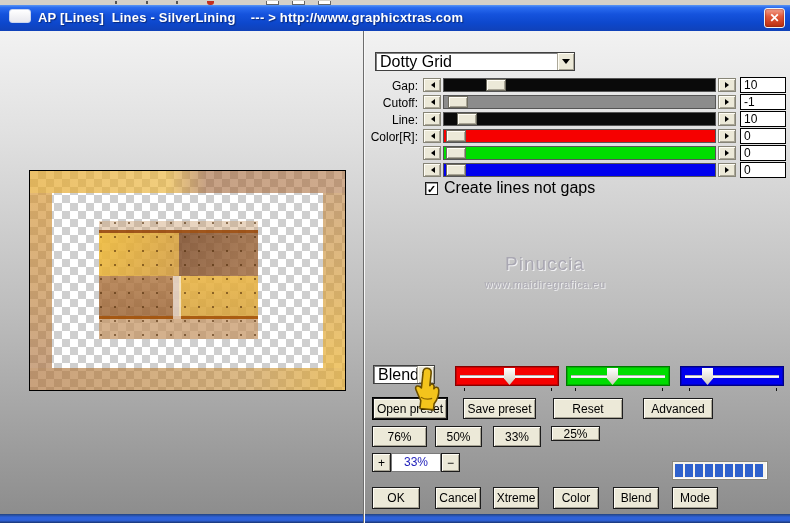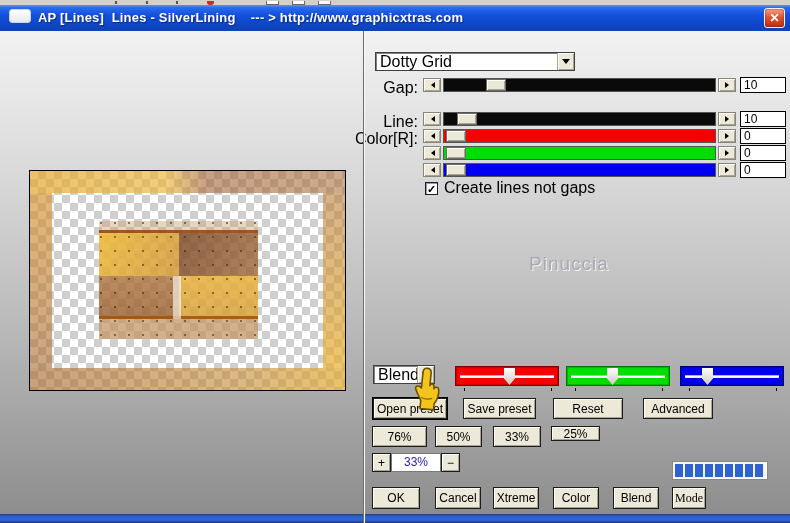--- a/index.html
+++ b/index.html
@@ -67,40 +67,40 @@
   
   .combo { position:absolute; background:#fff; border:1px solid #404040;
     box-shadow:inset 1px 1px 0 #808080; display:flex; align-items:center; }
   .combo-text { flex:1; padding-left:4px; font-size:16px; white-space:nowrap; overflow:hidden; }
   .combo-btn { width:17px; height:100%; background:#ece9d8; border-left:1px solid #aca899;
     box-shadow:inset 1px 1px 0 #fffdf5, inset -1px -1px 0 #a9a596; display:flex; align-items:center; justify-content:center; }
   .tri-down { width:0; height:0; border:4px solid transparent; border-top:5px solid #000; margin-top:4px; }
 
   
   .srow { position:absolute; left:333px; width:455px; height:15px; }
-  .s-label { position:absolute; left:0; top:1px; width:85px; text-align:right; font-size:16px; }
+  .s-label { position:absolute; left:0; top:1px; width:85px; text-align:right; font-size:12px; }
   .s-arr { position:absolute; top:0; width:18px; height:14px; background:#ece9d8; border:1px solid #878577;
     box-shadow:inset 1px 1px 0 #fffdf5, inset -1px -1px 0 #a9a596; display:flex; align-items:center; justify-content:center; }
   .s-arr-l { left:90px; } .s-arr-r { left:385px; }
   .tri-l { width:0; height:0; border:3px solid transparent; border-right:4px solid #000; margin-right:2px; }
   .tri-r { width:0; height:0; border:3px solid transparent; border-left:4px solid #000; margin-left:2px; }
   .s-track { position:absolute; left:110px; top:0; width:273px; height:14px; border:1px solid #555; }
   .s-thumb { position:absolute; top:0; width:20px; height:12px; background:#ece9d8;
     border:1px solid #6e6c60; box-shadow:inset 1px 1px 0 #fffdf5, inset -1px -1px 0 #a9a596; }
   .s-box { position:absolute; left:407px; top:-1px; width:46px; height:16px; background:#fff;
     border:1px solid #000; font-size:12px; line-height:14px; padding-left:3px; }
 
   
   .chk-row { position:absolute; left:425px; top:150px; height:14px; display:flex; align-items:center; }
   .chk-box { width:13px; height:13px; background:#fff; border:1px solid #1c1c1c;
     box-shadow:inset 1px 1px 0 #9a9a9a; text-align:center; line-height:12px; font-size:11px; font-weight:bold; }
   .chk-label { margin-left:6px; font-size:16px; }
 
   
-  .wm1 { position:absolute; left:454px; top:222px; width:230px; text-align:center; font-size:19px;
+  .wm1 { position:absolute; left:430px; top:222px; width:230px; text-align:center; font-size:19px;
     letter-spacing:1px; color:#a9a7b2; text-shadow:1px 1px 0 #f2f2f4; }
   .wm2 { position:absolute; left:430px; top:247px; width:230px; text-align:center; font-size:11px;
     letter-spacing:0.5px; color:#adabb5; text-shadow:1px 1px 0 #eeeef0; }
 
   
   .rgb-bar { position:absolute; top:335px; width:104px; height:20px; border:1px solid rgba(0,0,0,0.45);
     box-shadow:inset 0 0 0 1px rgba(0,0,0,0.18); }
   .rgb-groove { position:absolute; left:4px; right:4px; top:8px; height:3px;
     background:linear-gradient(180deg,#8a8a8a,#ffffff 45%,#e6e6e6); }
   .rgb-thumb { position:absolute; top:1px; width:11px; height:17px;
@@ -185,20 +185,33 @@
         </div>
       <div class="s-track" style="background-color: rgb(10, 10, 10);">
         <div class="s-thumb" style="left:42px;"></div>
       </div>
       <div class="s-arr s-arr-r">
           <div class="tri-r"></div>
         </div>
       <div class="s-box">10</div>
     </div>
 
+    <div class="srow" style="top:64px;">
+      <div class="s-label">Cutoff:</div>
+      <div class="s-arr s-arr-l">
+          <div class="tri-l"></div>
+        </div>
+      <div class="s-track" style="background-color: rgb(140, 140, 140);">
+        <div class="s-thumb" style="left:4px;"></div>
+      </div>
+      <div class="s-arr s-arr-r">
+          <div class="tri-r"></div>
+        </div>
+      <div class="s-box">-1</div>
+    </div>
 
     <div class="srow" style="top:81px;">
       <div class="s-label">Line:</div>
       <div class="s-arr s-arr-l">
           <div class="tri-l"></div>
         </div>
       <div class="s-track" style="background-color: rgb(10, 10, 10);">
         <div class="s-thumb" style="left:13px;"></div>
       </div>
       <div class="s-arr s-arr-r">
@@ -250,20 +263,21 @@
     </div>
 
     <div class="chk-row">
       <div class="chk-box">
         <span>✓</span>
       </div>
       <div class="chk-label">Create lines not gaps</div>
     </div>
 
     <div class="wm1">Pinuccia</div>
+    <div class="wm2">www.maidiregrafica.eu</div>
 
     <div class="combo" style="left:373px;top:334px;width:62px;height:19px;">
       <div class="combo-text">Blend Op</div>
       <div class="combo-btn">
           <div class="tri-down"></div>
         </div>
     </div>
 
     <div class="rgb-bar" style="left: 455px; background-color: rgb(246, 0, 0);">
       <div class="rgb-groove"></div>
@@ -308,21 +322,21 @@
       <div class="pseg" style="background: rgb(47, 98, 204);"></div>
       <div class="pseg" style="background: rgb(47, 98, 204);"></div>
       <div class="pseg" style="background: rgb(47, 98, 204);"></div>
     </div>
 
     <button class="xp-btn" style="left:372px;top:456px;width:48px;height:22px;">OK</button>
     <button class="xp-btn" style="left:435px;top:456px;width:46px;height:22px;">Cancel</button>
     <button class="xp-btn" style="left:493px;top:456px;width:46px;height:22px;">Xtreme</button>
     <button class="xp-btn" style="left:553px;top:456px;width:46px;height:22px;">Color</button>
     <button class="xp-btn" style="left:613px;top:456px;width:46px;height:22px;">Blend</button>
-    <button class="xp-btn" style="left:672px;top:456px;width:34px;height:22px;font-family:Liberation Serif, serif;">Mode</button>
+    <button class="xp-btn" style="left:672px;top:456px;width:46px;height:22px;">Mode</button>
 
     <svg class="hand-cursor" viewBox="0 0 30 46">
       <path d="M14 2 c-2.2 0 -3.4 1.6 -3.4 3.8 l0 14 c-2.8 -2.6 -6.4 -1.2 -4.6 2.2 c1.6 3 3.4 6.2 5.2 9 l0 7 12 0 0 -5.4 c2.6 -4.2 3.4 -8.8 2.8 -12.6 c-0.4 -2.6 -3.4 -2.8 -4.4 -0.6 l0 -2 c-0.6 -2.4 -3 -2.6 -3.8 -0.4 l0 -11 c0 -2.4 -1.4 -4 -3.8 -4 z" fill="#f3c41c" stroke="#6b4f00" stroke-width="1.4" stroke-linejoin="round"></path>
       <path d="M11 28 c3 1.4 7 1.4 10 0" fill="none" stroke="#8a6500" stroke-width="1"></path>
     </svg>
   </div>
 
   <div class="bottom-border"></div>
 </div>
 

